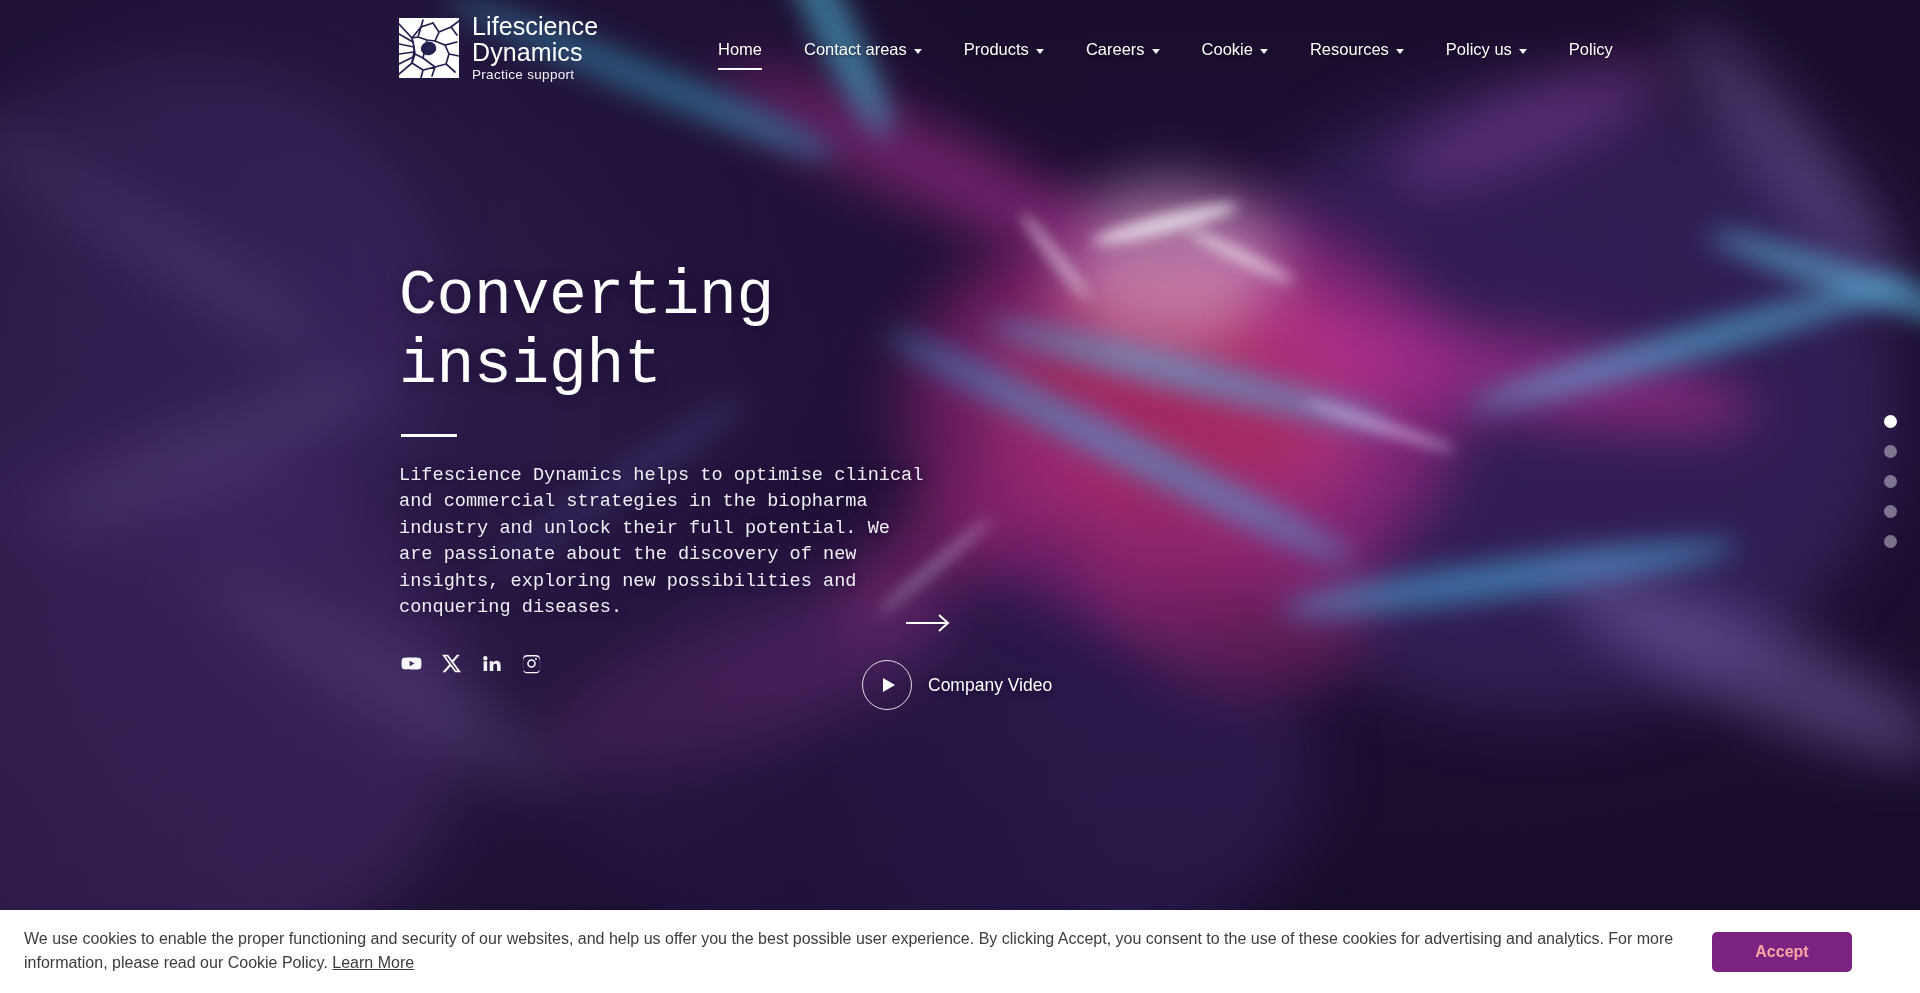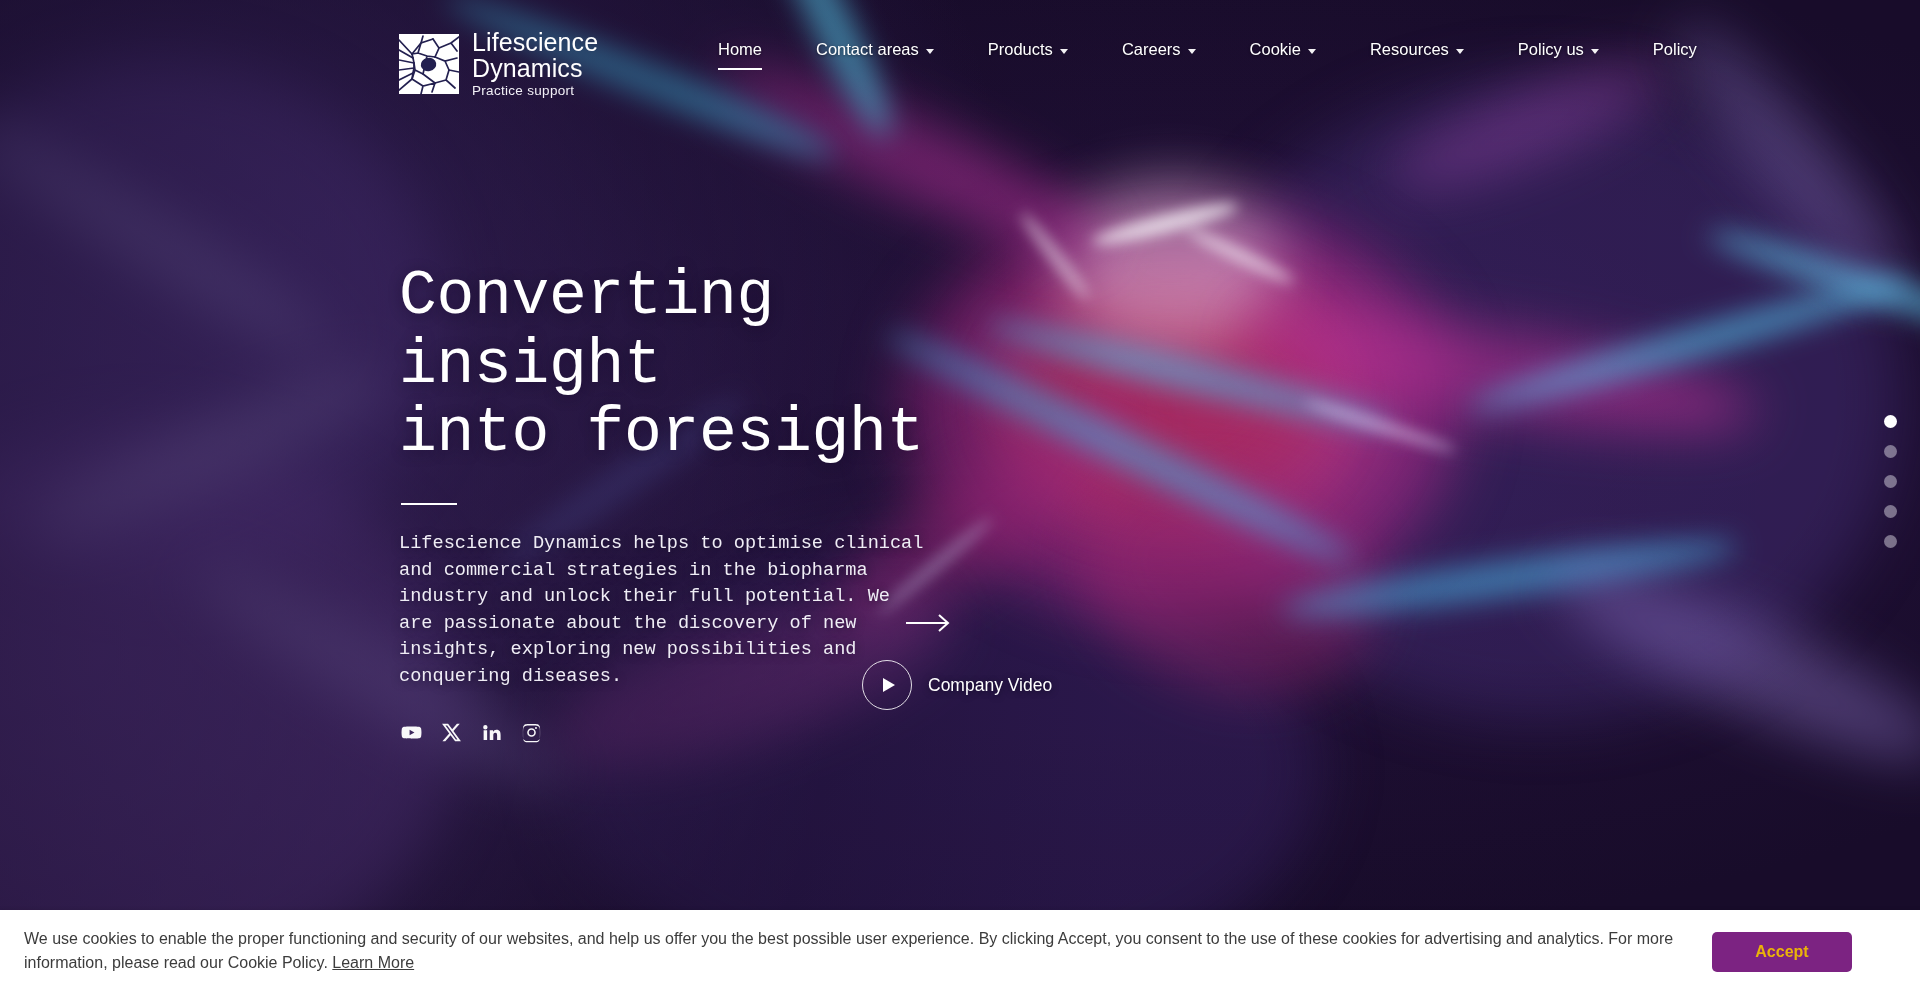--- a/index.html
+++ b/index.html
@@ -33,36 +33,36 @@
   .fil.sm { filter:blur(14px); }
   .fil.xs { filter:blur(7px); }
   .glow{ position:absolute; border-radius:50%; filter:blur(30px); }
 
   
   .header{
     position:absolute; left:0; top:0; width:1920px; height:104px;
     display:flex; align-items:center; z-index:40;
   }
   .logo{
-    position:absolute; left:399px; top:30px;
+    position:absolute; left:399px; top:14px;
     display:flex; align-items:center; gap:13px;
   }
   .logo-mark{
     width:60px; height:60px; background:#ffffff; position:relative; overflow:hidden;
     flex:none;
   }
   .logo-mark svg{ display:block; }
   .logo-text{ color:#ffffff; line-height:1; }
   .logo-l1{ font-size:25px; font-weight:400; letter-spacing:.1px; display:block; }
   .logo-l2{ font-size:25px; font-weight:400; letter-spacing:.1px; display:block; margin-top:1px;}
   .logo-l3{ font-size:13.5px; font-weight:400; letter-spacing:.3px; display:block; margin-top:3px; color:#f2f0f7;}
 
   nav.mainnav{
     position:absolute; left:697px; top:40px;
-    display:flex; align-items:center; gap:12px;
+    display:flex; align-items:center; gap:0px;
   }
   .nav-item{
     position:relative;
     display:flex; align-items:center; gap:7px;
     color:#ffffff; font-size:16.5px; font-weight:400;
     padding:0 21px; cursor:pointer; white-space:nowrap;
     text-shadow:0 1px 3px rgba(0,0,0,.45);
   }
   .nav-item .caret{
     width:0;height:0;border-left:4.5px solid transparent;border-right:4.5px solid transparent;
@@ -123,21 +123,21 @@
     box-shadow:0 -1px 4px rgba(0,0,0,.08);
   }
   .cookie-text{
     position:absolute; left:24px; top:17px; width:1660px;
     font-size:16px; line-height:1.52; color:#3c3c3c; font-weight:400;
   }
   .learn-more{ color:#3c3c3c; text-decoration:underline; cursor:pointer; }
   .accept-btn{
     position:absolute; right:68px; top:22px;
     width:140px; height:40px; border-radius:5px;
-    background:#7c2382; color:#eab308; border:none;
+    background:#7c2382; color:#fca5a5; border:none;
     font-size:16px; font-weight:700; font-family:"Liberation Sans", sans-serif;
     cursor:pointer; display:flex; align-items:center; justify-content:center;
   }
 </style>
 </head>
 <body>
 
 <div class="hero">
 
   <div class="bg-layer">
@@ -238,21 +238,20 @@
       </div>
       <div class="nav-item">
         <span>Policy</span>
       </div>
     </nav>
   </header>
 
   <div class="hero-content">
     <h1 class="hero-title">
       <span>Converting insight</span><br>
-      <span>into foresight</span>
     </h1>
     <div class="rule"></div>
     <p class="hero-copy">Lifescience Dynamics helps to optimise clinical and commercial strategies in the biopharma industry and unlock their full potential. We are passionate about the discovery of new insights, exploring new possibilities and conquering diseases.</p>
 
     <div class="socials">
       <span class="soc">
         <svg viewBox="0 0 24 24">
             <path d="M23 7.5a3 3 0 0 0-2.1-2.1C19 5 12 5 12 5s-7 0-8.9.4A3 3 0 0 0 1 7.5 31 31 0 0 0 .6 12 31 31 0 0 0 1 16.5a3 3 0 0 0 2.1 2.1C5 19 12 19 12 19s7 0 8.9-.4a3 3 0 0 0 2.1-2.1 31 31 0 0 0 .4-4.5 31 31 0 0 0-.4-4.5zM9.8 15.1V8.9l5.6 3.1-5.6 3.1z"></path>
           </svg>
       </span>

